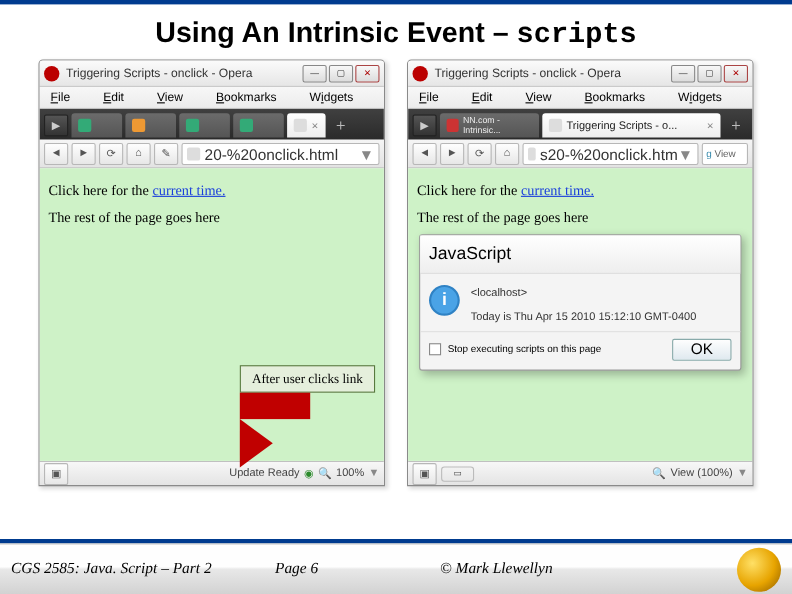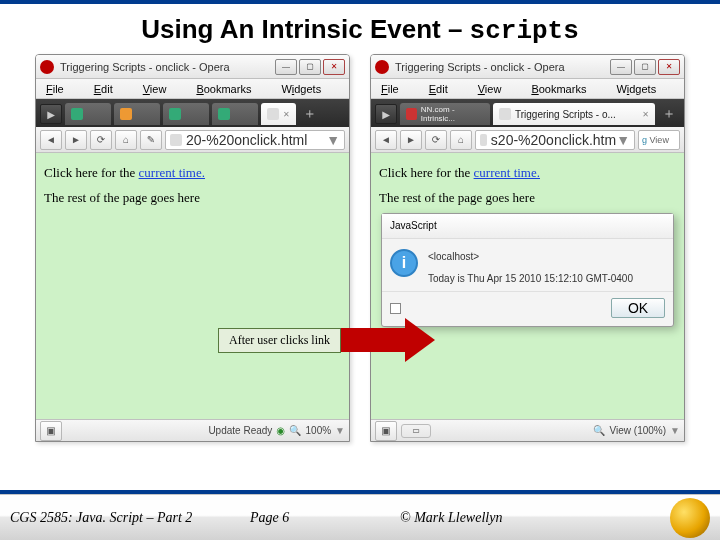--- a/index.html
+++ b/index.html
@@ -44,30 +44,30 @@
   .page.with-dialog { background: #cef2c7; }
   .page p { margin-bottom: 4px; }
   .page a { color: #1a3fdc; text-decoration: underline; }
 
   .statusbar { height: 22px; background: linear-gradient(#f7f7f7,#e4e4e4); border-top: 1px solid #c0c0c0; display: flex; align-items: center; padding: 0 4px; gap: 4px; font-size: 10px; color: #444; font-family: Tahoma, sans-serif; }
   .statusbar .spacer { flex: 1; }
   .zoom-pill { width: 30px; height: 14px; border: 1px solid #bbb; border-radius: 3px; display:flex; align-items:center; justify-content:center; font-size:8px; }
 
   
   .dialog { position: absolute; left: 10px; right: 10px; top: 60px; background: #f4f4f4; border: 1px solid #999; border-radius: 3px; box-shadow: 3px 3px 8px rgba(0,0,0,.25); padding: 0; font-family: Tahoma, sans-serif; }
-  .dialog-title { font-size: 10px; padding: 4px 8px; border-bottom: 1px solid #ddd; background: linear-gradient(#fff,#eee); }
+  .dialog-title { font-size: 16px; padding: 4px 8px; border-bottom: 1px solid #ddd; background: linear-gradient(#fff,#eee); }
   .dialog-body { padding: 10px 8px 4px; display: flex; gap: 10px; align-items: flex-start; font-size: 10px; color: #333; }
   .dialog-body .info-icon { width: 28px; height: 28px; border-radius: 50%; background: #4aa3e6; color: #fff; display: flex; align-items: center; justify-content: center; font-weight: bold; font-size: 16px; border: 2px solid #2f82c4; }
   .dialog-msg { line-height: 1.6; }
   .dialog-foot { padding: 6px 8px 8px; display: flex; align-items: center; gap: 6px; font-size: 9px; border-top: 1px solid #e0e0e0; }
   .dialog-foot .chk { width: 11px; height: 11px; border: 1px solid #888; background: #fff; }
   .dialog-ok { margin-left: auto; width: 54px; height: 20px; border: 1px solid #8aa; border-radius: 2px; background: linear-gradient(#fefefe,#dfe9ef); font-size: 14px; display:flex; align-items:center; justify-content:center; }
 
   
-  .callout { position: absolute; left: 218px; top: 318px; display: flex; align-items: center; z-index: 5; }
+  .callout { position: absolute; left: 218px; top: 332px; display: flex; align-items: flex-start; z-index: 5; flex-direction: column; }
   .callout-box { background: #e5efdc; border: 1px solid #577a3e; padding: 4px 10px; font-size: 12px; font-family: "Times New Roman", serif; color: #000; }
   .arrow-body { width: 64px; height: 24px; background: #c00000; }
   .arrow-head { width: 0; height: 0; border-top: 22px solid transparent; border-bottom: 22px solid transparent; border-left: 30px solid #c00000; }
 
   
   .slide-footer { position: absolute; left: 0; right: 0; bottom: 0; height: 50px; margin-top: 40px; }
   .footer-bar { height: 4px; background: #003b8f; }
   .footer-row { height: 46px; background: linear-gradient(#fefefe 45%, #e8e8e8 50%, #d2d2d2 100%); display: flex; align-items: center; padding: 0 10px; font-family: "Times New Roman", serif; font-style: italic; font-size: 14px; border-top: 1px solid #c4c4c4; }
   .footer-row .seg { flex: 0 0 auto; }
   .footer-row .course { width: 240px; }
@@ -205,20 +205,21 @@
           <div class="dialog-body">
             <div class="info-icon">i</div>
             <div class="dialog-msg">
               <div>&lt;localhost&gt;</div>
               <div style="height:6px"></div>
               <div>Today is Thu Apr 15 2010 15:12:10 GMT-0400</div>
             </div>
           </div>
           <div class="dialog-foot">
             <div class="chk"></div>
+            <span>Stop executing scripts on this page</span>
             <div class="dialog-ok">OK</div>
           </div>
         </div>
       </div>
       <div class="statusbar">
         <div class="tool-btn">▣</div>
         <div class="zoom-pill">▭</div>
         <span class="spacer"></span>
         <span>🔍</span>
         <span>View (100%)</span>

